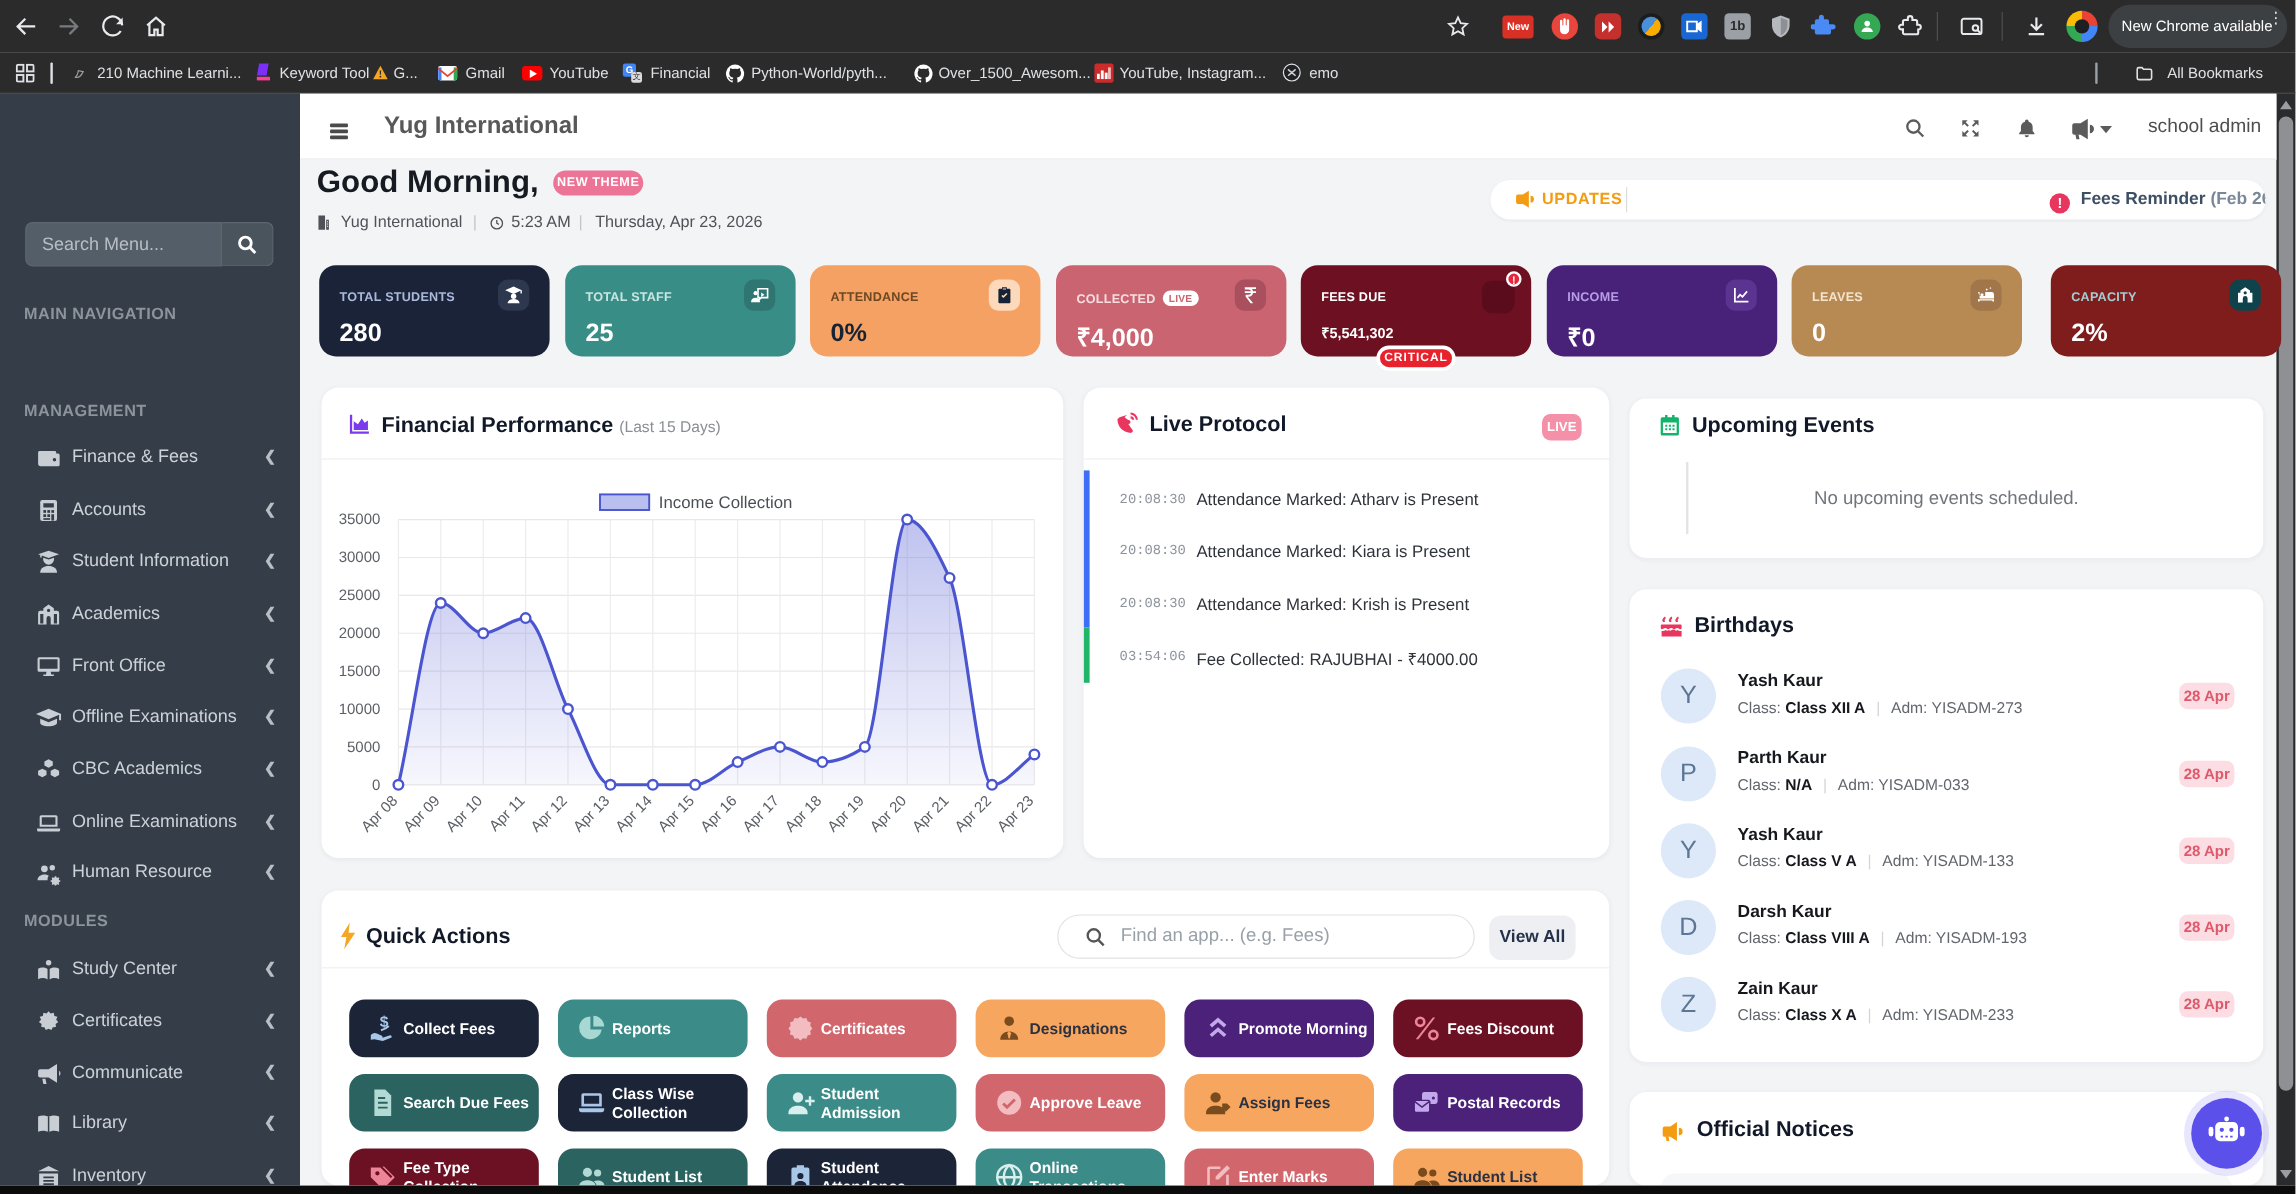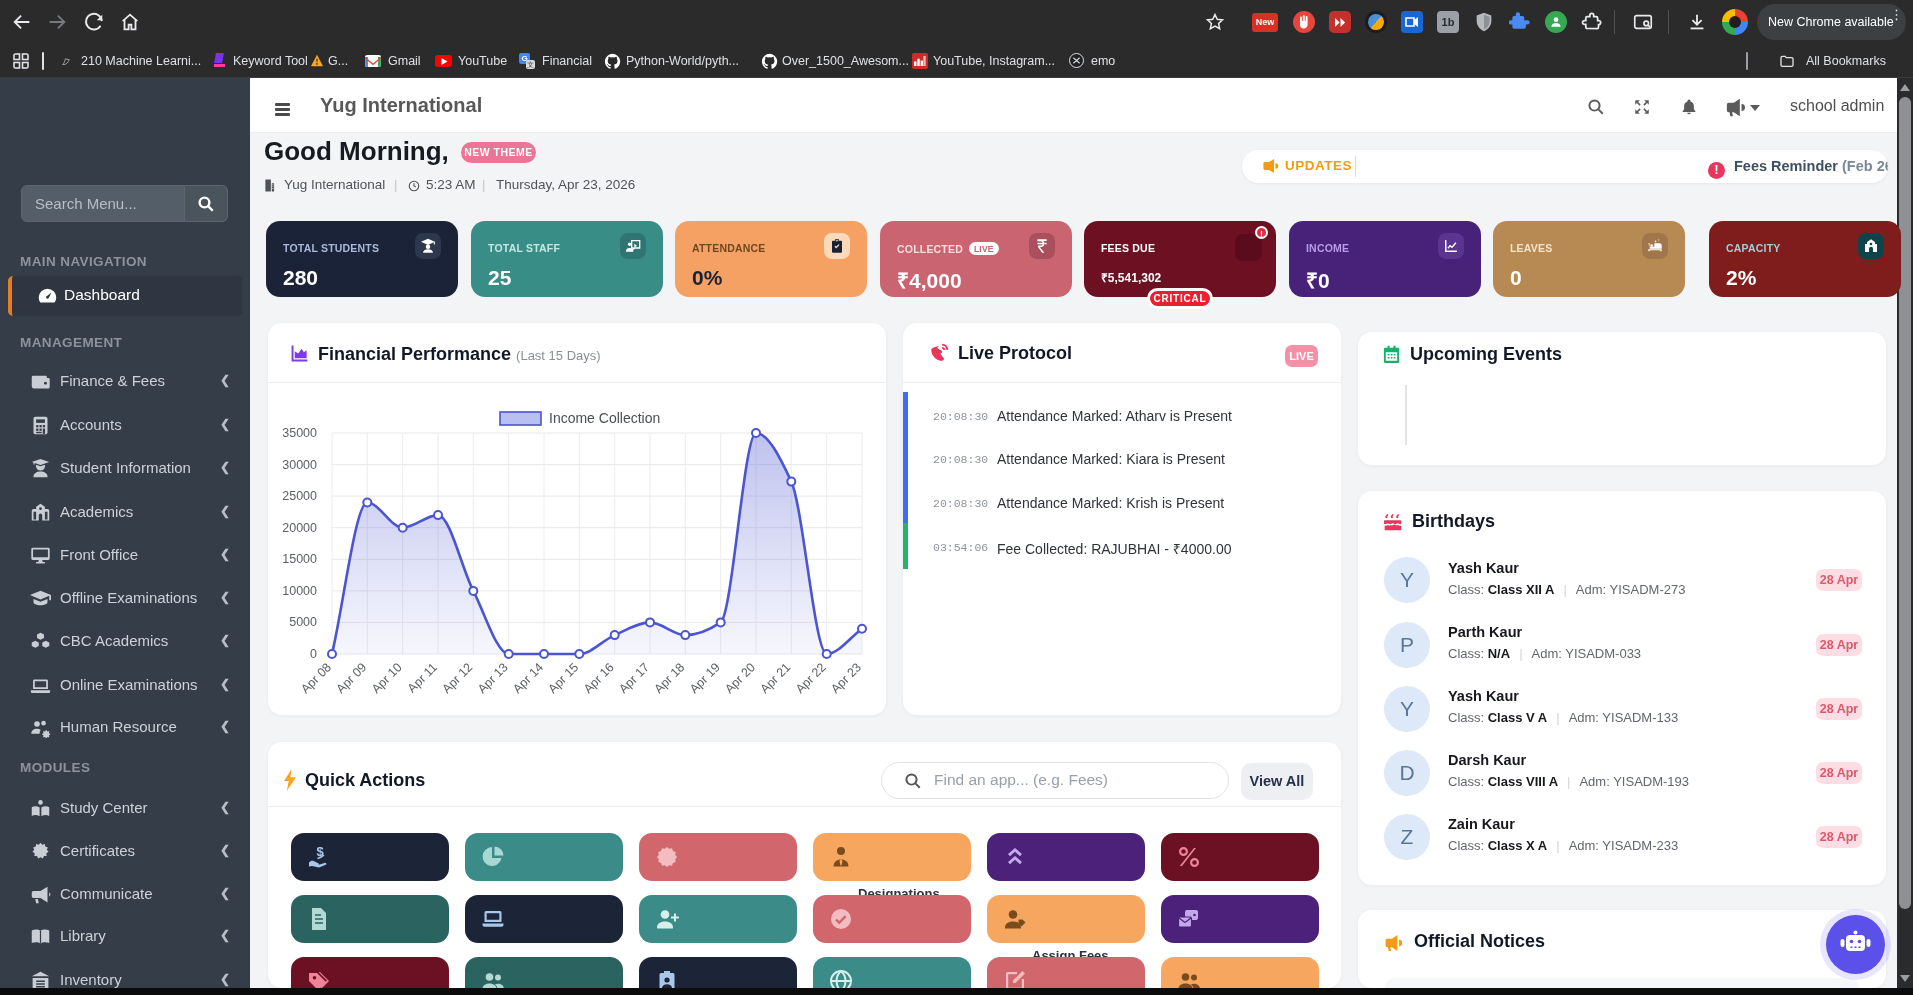--- a/index.html
+++ b/index.html
@@ -68,21 +68,21 @@
 .lrow{position:absolute;left:30px;font-family:"Liberation Mono",monospace;font-size:11.5px;color:#8d939c;padding-top:2px;}
 .lrow b{position:absolute;left:64px;top:0;font-family:"Liberation Sans",sans-serif;font-size:14px;font-weight:normal;color:#2f333a;white-space:nowrap;}
 
 .brow .av{position:absolute;left:26px;width:46px;height:46px;border-radius:50%;background:#dde9f8;color:#5c7795;font-size:21px;text-align:center;line-height:46px;}
 .brow .nm{position:absolute;left:90px;font-size:14.5px;font-weight:bold;color:#16181d;}
 .brow .cls{position:absolute;left:90px;font-size:13px;color:#62666d;white-space:nowrap;}
 .brow .pill{position:absolute;left:458px;width:46px;height:22px;background:#fbdde3;border-radius:7px;color:#dd5a6b;font-size:12.5px;font-weight:bold;text-align:center;line-height:22px;}
 
 .qbtn{position:absolute;width:158px;height:48px;border-radius:13px;color:#fff;font-size:13px;font-weight:bold;}
 .qbtn .qi{position:absolute;left:16px;top:12px;width:24px;height:24px;}
-.qbtn .ql{position:absolute;left:45px;top:50%;transform:translateY(-50%);line-height:15.5px;white-space:nowrap;margin-top:37px;}
+.qbtn .ql{position:absolute;left:45px;top:50%;transform:translateY(-50%);line-height:15.5px;white-space:nowrap;}
 
 #robot{left:1826px;top:915px;width:59px;height:59px;border-radius:50%;background:#5b50e9;box-shadow:0 0 0 6px rgba(100,90,240,.15);}
 #blackstrip{left:0;top:988px;width:1913px;height:7px;background:#0c0c0c;}
 </style>
 </head>
 <body>
 
 <div class="abs" id="toolbar">
   <svg class="navic" style="left:11px" viewBox="0 0 24 24" fill="none" stroke="#e8eaed" stroke-width="2">
       <path d="M20 12H5M11 5l-7 7 7 7"></path>
@@ -236,26 +236,20 @@
   <div id="smenu">
     <div class="inp">Search Menu...</div>
     <div class="btn">
         <svg style="position:absolute;left:12px;top:9px" width="18" height="18" viewBox="0 0 24 24" fill="none" stroke="#fff" stroke-width="3.2">
           <circle cx="10" cy="10" r="6.5"></circle>
           <path d="M15 15l6 6"></path>
         </svg>
       </div>
   </div>
   <div class="navlabel" style="top:176px">MAIN NAVIGATION</div>
-  <div id="dash-active">
-    <svg style="position:absolute;left:25px;top:10px" width="21" height="21" viewBox="0 0 24 24" fill="#fff">
-        <path d="M12 3a10 10 0 0 0-10 10c0 2.2.7 4.2 1.9 5.8h16.2A9.9 9.9 0 0 0 22 13 10 10 0 0 0 12 3zm1.4 10.8a2 2 0 0 1-2.8 0c-.5-.6-.5-1.3 0-1.9l6-4.4-3.2 6.3z"></path>
-      </svg>
-    <div class="lb">Dashboard</div>
-  </div>
   <div class="navlabel" style="top:257px">MANAGEMENT</div>
   <div class="sitem" style="top:283px">
     <svg class="ic" viewBox="0 0 24 24">
         <path d="M3 5.5h15a1.2 1.2 0 0 1 1.2 1.2V8H21a1.5 1.5 0 0 1 1.5 1.5v9A1.5 1.5 0 0 1 21 20H4.5A2.5 2.5 0 0 1 2 17.5v-10A2 2 0 0 1 3 5.5zm16 8.2a1.5 1.5 0 1 0 0 .1z" fill="#c9ced4" fill-rule="evenodd"></path>
         <circle cx="17.8" cy="14" r="1.4" fill="#353d48"></circle>
       </svg>
     <div class="lb">Finance &amp; Fees</div>
     <div class="ch">❮</div>
   </div>
   <div class="sitem" style="top:327px">
@@ -598,20 +592,21 @@
   <div class="lrow" style="top:128px">20:08:30<b>Attendance Marked: Kiara is Present</b></div>
   <div class="lrow" style="top:172px">20:08:30<b>Attendance Marked: Krish is Present</b></div>
   <div class="lrow" style="top:216px">03:54:06<b>Fee Collected: RAJUBHAI - ₹4000.00</b></div>
 </div>
 <div class="panel" id="eventspanel">
   <div class="abs" style="left:24px;top:13px;width:19px;height:19px"><svg viewBox="0 0 24 24" width="19" height="19" fill="#13b36b">
         <path d="M7 1h2.6v2.4h4.8V1H17v2.4h3A1.6 1.6 0 0 1 21.6 5v16a1.6 1.6 0 0 1-1.6 1.6H4A1.6 1.6 0 0 1 2.4 21V5A1.6 1.6 0 0 1 4 3.4h3zM4.8 9v11h14.4V9zm2.4 2.4h2.2v2H7.2zm3.8 0h2.2v2H11zm3.8 0H17v2h-2.2zM7.2 15h2.2v2H7.2zm3.8 0h2.2v2H11zm3.8 0H17v2h-2.2z"></path>
       </svg></div>
   <div class="ptitle" style="left:52px;top:12px">Upcoming Events</div>
   <div class="abs" style="left:47px;top:53px;width:2px;height:60px;background:#e4e4e4"></div>
+  <div class="abs" style="left:0;top:75px;width:528px;text-align:center;font-size:15.5px;color:#70757c">No upcoming events scheduled.</div>
 </div>
 <div class="panel" id="bdaypanel">
   <div class="abs" style="left:25px;top:21px;width:20px;height:20px"><svg viewBox="0 0 24 24" width="20" height="20" fill="#e8365f">
         <path d="M5.5 2c.8 1 .8 2-.1 2.9a1.6 1.6 0 0 0 .1 2.1 1.8 1.8 0 0 1-2.4 0C2 5.9 3.6 3.1 5.5 2zm6.5 0c.8 1 .8 2-.1 2.9a1.6 1.6 0 0 0 .1 2.1 1.8 1.8 0 0 1-2.4 0C8.5 5.9 10.1 3.1 12 2zm6.5 0c.8 1 .8 2-.1 2.9a1.6 1.6 0 0 0 .1 2.1 1.8 1.8 0 0 1-2.4 0c-1.1-1.1.5-3.9 2.4-5zM3 10h18a1 1 0 0 1 1 1v3.2c-.8.8-2 .8-2.8 0-.9-.9-2.3-.9-3.2 0-.8.8-2 .8-2.8 0-.9-.9-2.3-.9-3.2 0-.8.8-2 .8-2.8 0-.9-.9-2.3-.9-3.2 0-.8.8-2 .8-2.8 0V11a1 1 0 0 1 1-1zm-1 6.3c1.3.6 2.9.4 4-.6.9.9 2.3.9 3.2 0 .8.8 2 .8 2.8 0 .9-.9 2.3-.9 3.2 0 .8.8 2 .8 2.8 0 1.1 1 2.7 1.2 4 .6V22H2z"></path>
       </svg></div>
   <div class="ptitle" style="left:54px;top:20px">Birthdays</div>
   <div class="brow">
       <div class="av" style="top:66px">Y</div>
       <div class="nm" style="top:69px">Yash Kaur</div>
       <div class="cls" style="top:91px">Class: <b style="color:#16181d">Class XII A</b><span style="color:#d3d5d8;margin:0 9px">|</span>Adm: YISADM-273</div>

